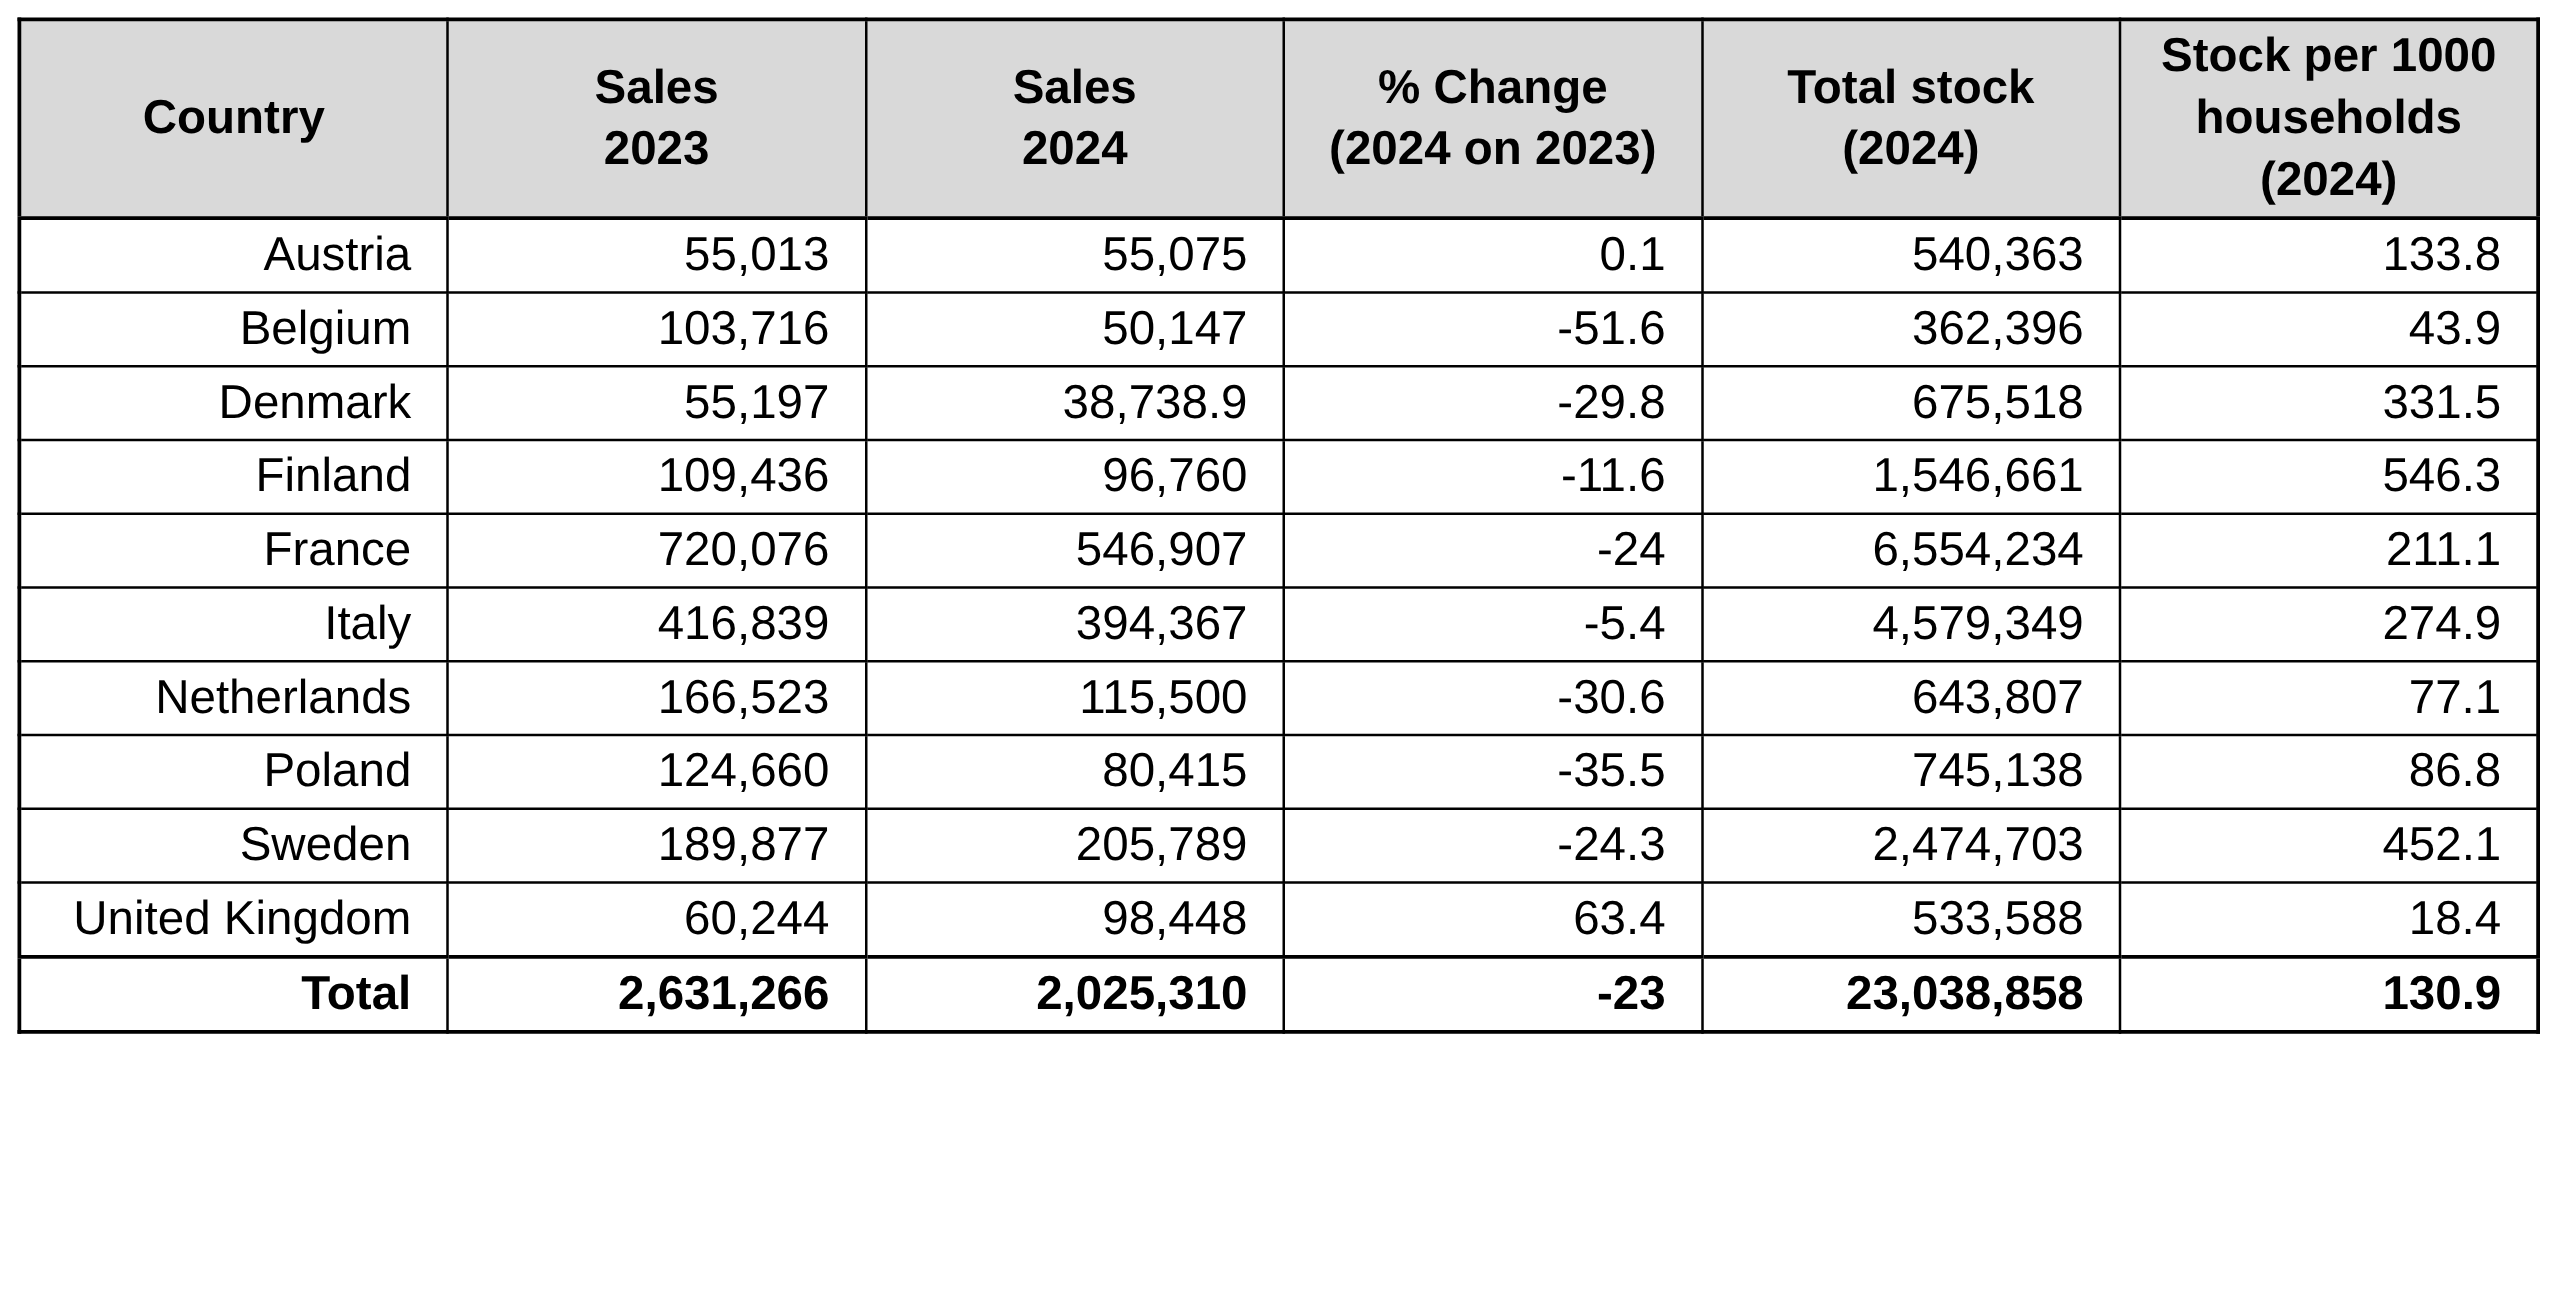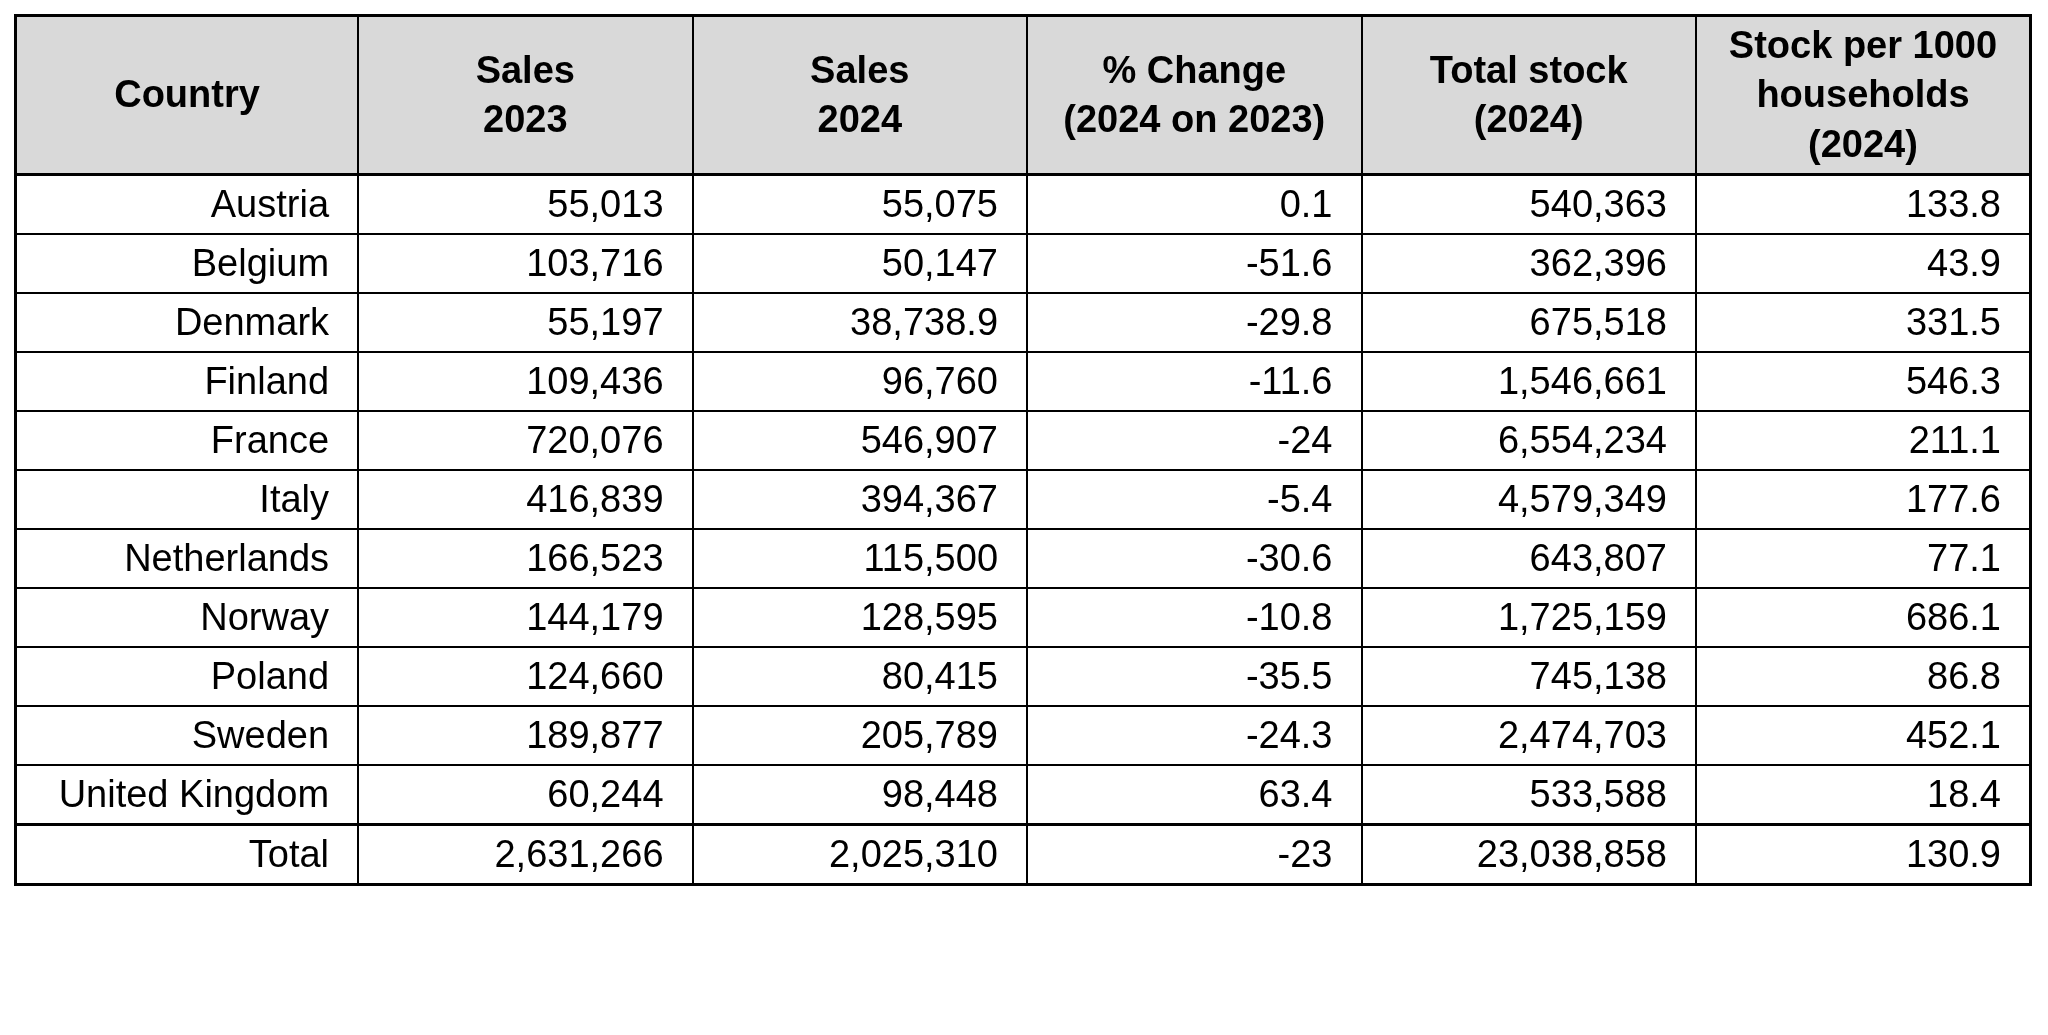--- a/index.html
+++ b/index.html
@@ -44,21 +44,21 @@
   }
   .data-table td {
     height: 57px;
     padding: 0 28px;
     vertical-align: middle;
     background: #ffffff;
   }
   .data-table td.c { text-align: right; }
   .data-table td.n { text-align: right; }
   .data-table tr.total-row td {
-    font-weight: normal;
+    font-weight: bold;
     border-top-width: 3px;
   }
 </style>
 </head>
 <body>
 
 <div class="page">
   <table class="data-table">
     <colgroup>
       <col class="col-country">
@@ -123,37 +123,29 @@
         <td class="n">-24</td>
         <td class="n">6,554,234</td>
         <td class="n">211.1</td>
       </tr>
       <tr>
         <td class="c">Italy</td>
         <td class="n">416,839</td>
         <td class="n">394,367</td>
         <td class="n">-5.4</td>
         <td class="n">4,579,349</td>
-        <td class="n">177.6</td>
+        <td class="n">274.9</td>
       </tr>
       <tr>
         <td class="c">Netherlands</td>
         <td class="n">166,523</td>
         <td class="n">115,500</td>
         <td class="n">-30.6</td>
         <td class="n">643,807</td>
         <td class="n">77.1</td>
-      </tr>
-      <tr>
-        <td class="c">Norway</td>
-        <td class="n">144,179</td>
-        <td class="n">128,595</td>
-        <td class="n">-10.8</td>
-        <td class="n">1,725,159</td>
-        <td class="n">686.1</td>
       </tr>
       <tr>
         <td class="c">Poland</td>
         <td class="n">124,660</td>
         <td class="n">80,415</td>
         <td class="n">-35.5</td>
         <td class="n">745,138</td>
         <td class="n">86.8</td>
       </tr>
       <tr>

